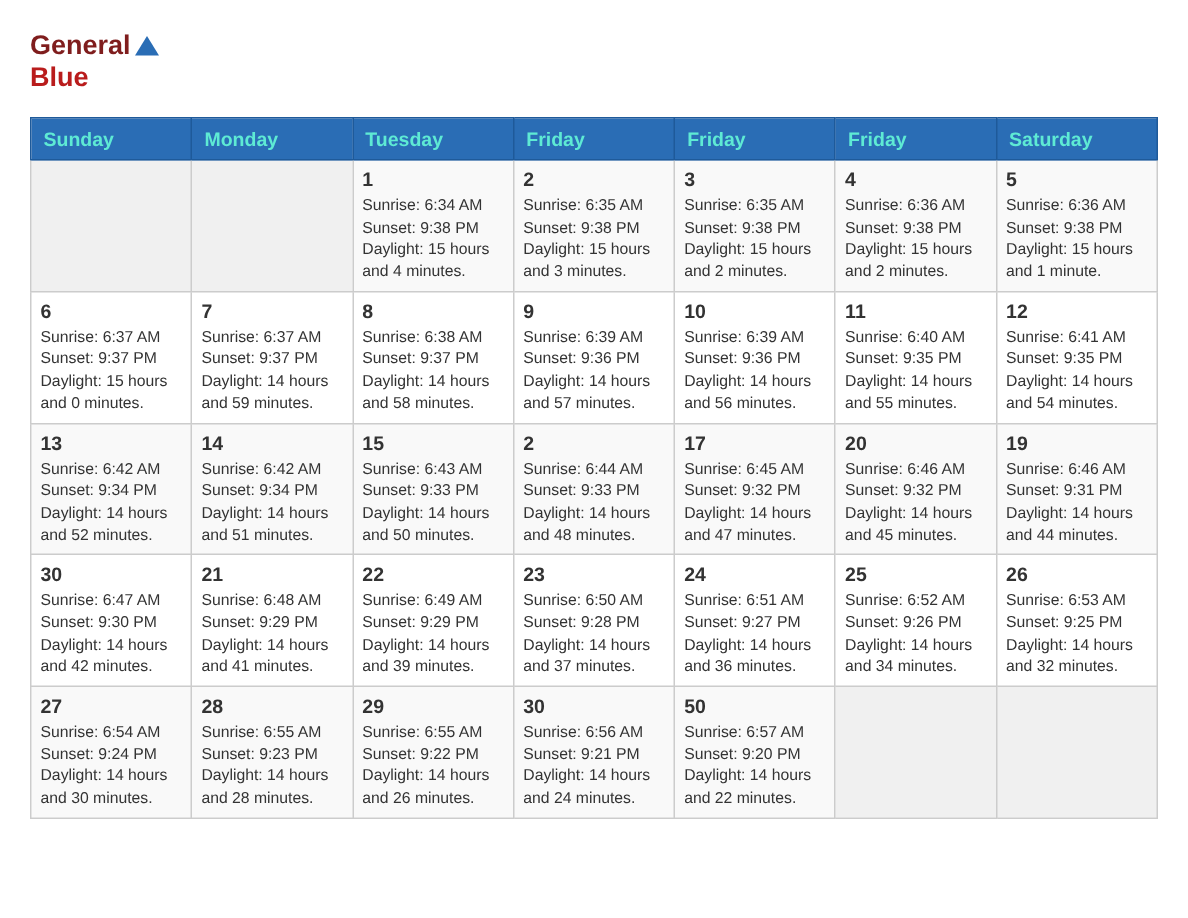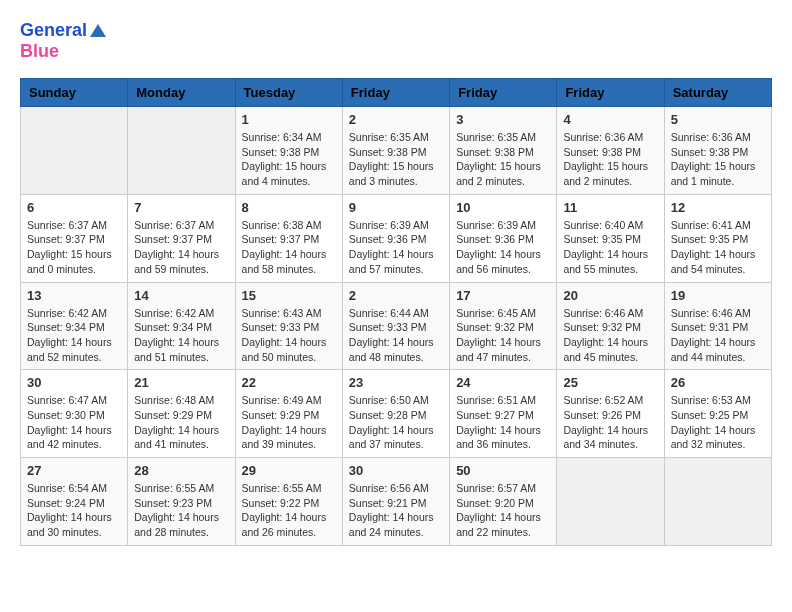--- a/index.html
+++ b/index.html
@@ -33,21 +33,21 @@
       font-size: 16px;
       color: #555;
     }
     table {
       width: 100%;
       border-collapse: collapse;
       border: 1px solid #ccc;
     }
     thead tr th {
       background-color: #2a6db5;
-      color: #000000;
+      color: #5eead4;
       font-size: 13px;
       font-weight: bold;
       padding: 6px 8px;
       text-align: left;
       border: 1px solid #1e5a9a;
     }
     tbody tr td {
       border: 1px solid #ccc;
       vertical-align: top;
       padding: 5px 6px;
@@ -77,24 +77,24 @@
     .empty-cell {
       background-color: #f0f0f0 !important;
     }
   </style>
 </head>
 <body>
 
 <div class="header">
   <div class="logo">
     <span>
-      <span style="font-size:18px;font-weight:bold;color:#1d4ed8;">General</span><svg width="18" height="18" viewBox="0 0 18 18" style="vertical-align:middle;margin:0 2px;">
+      <span style="font-size:18px;font-weight:bold;color:#7f1d1d;">General</span><svg width="18" height="18" viewBox="0 0 18 18" style="vertical-align:middle;margin:0 2px;">
           <polygon points="9,1 17,14 1,14" fill="#2a6db5"></polygon>
         </svg><br>
-      <span style="font-size:18px;font-weight:bold;color:#ec4899;">Blue</span>
+      <span style="font-size:18px;font-weight:bold;color:#b91c1c;">Blue</span>
     </span>
   </div>
   <div class="title-block">
     <div class="month-title"></div>
     <div class="location-title"></div>
   </div>
 </div>
 
 <table>
   <thead>

